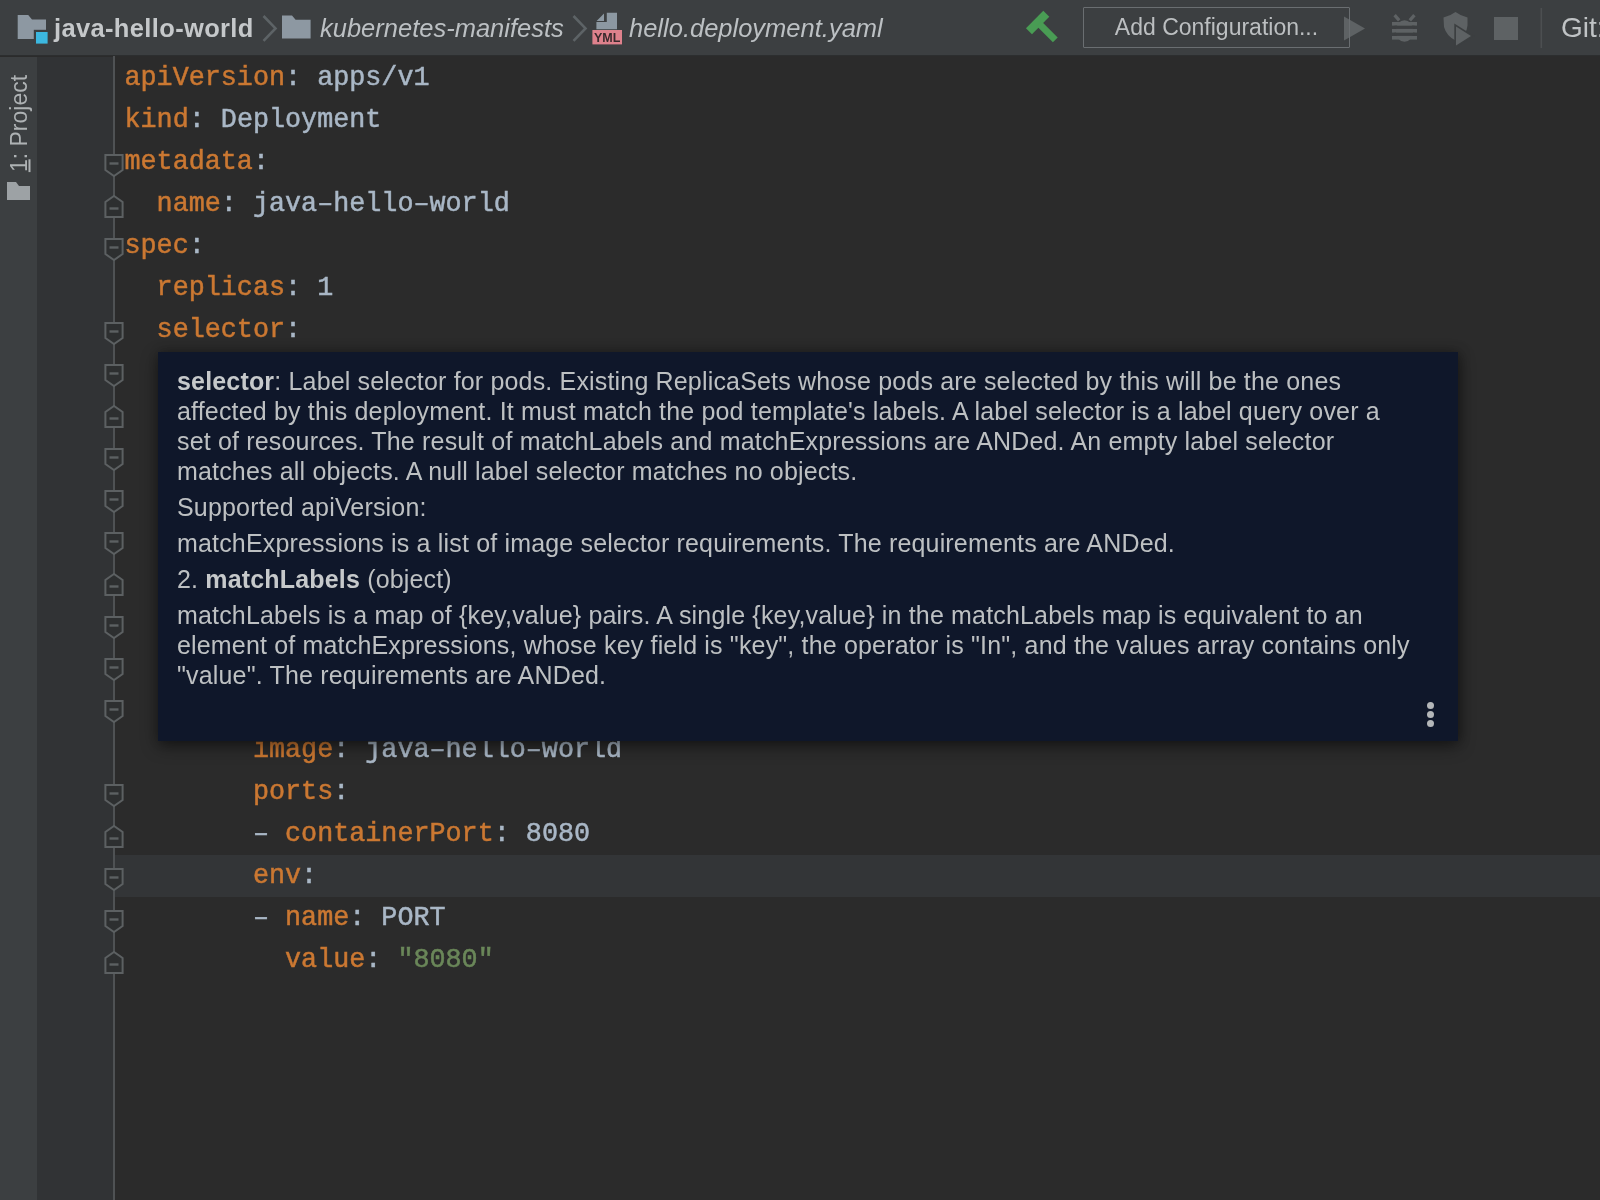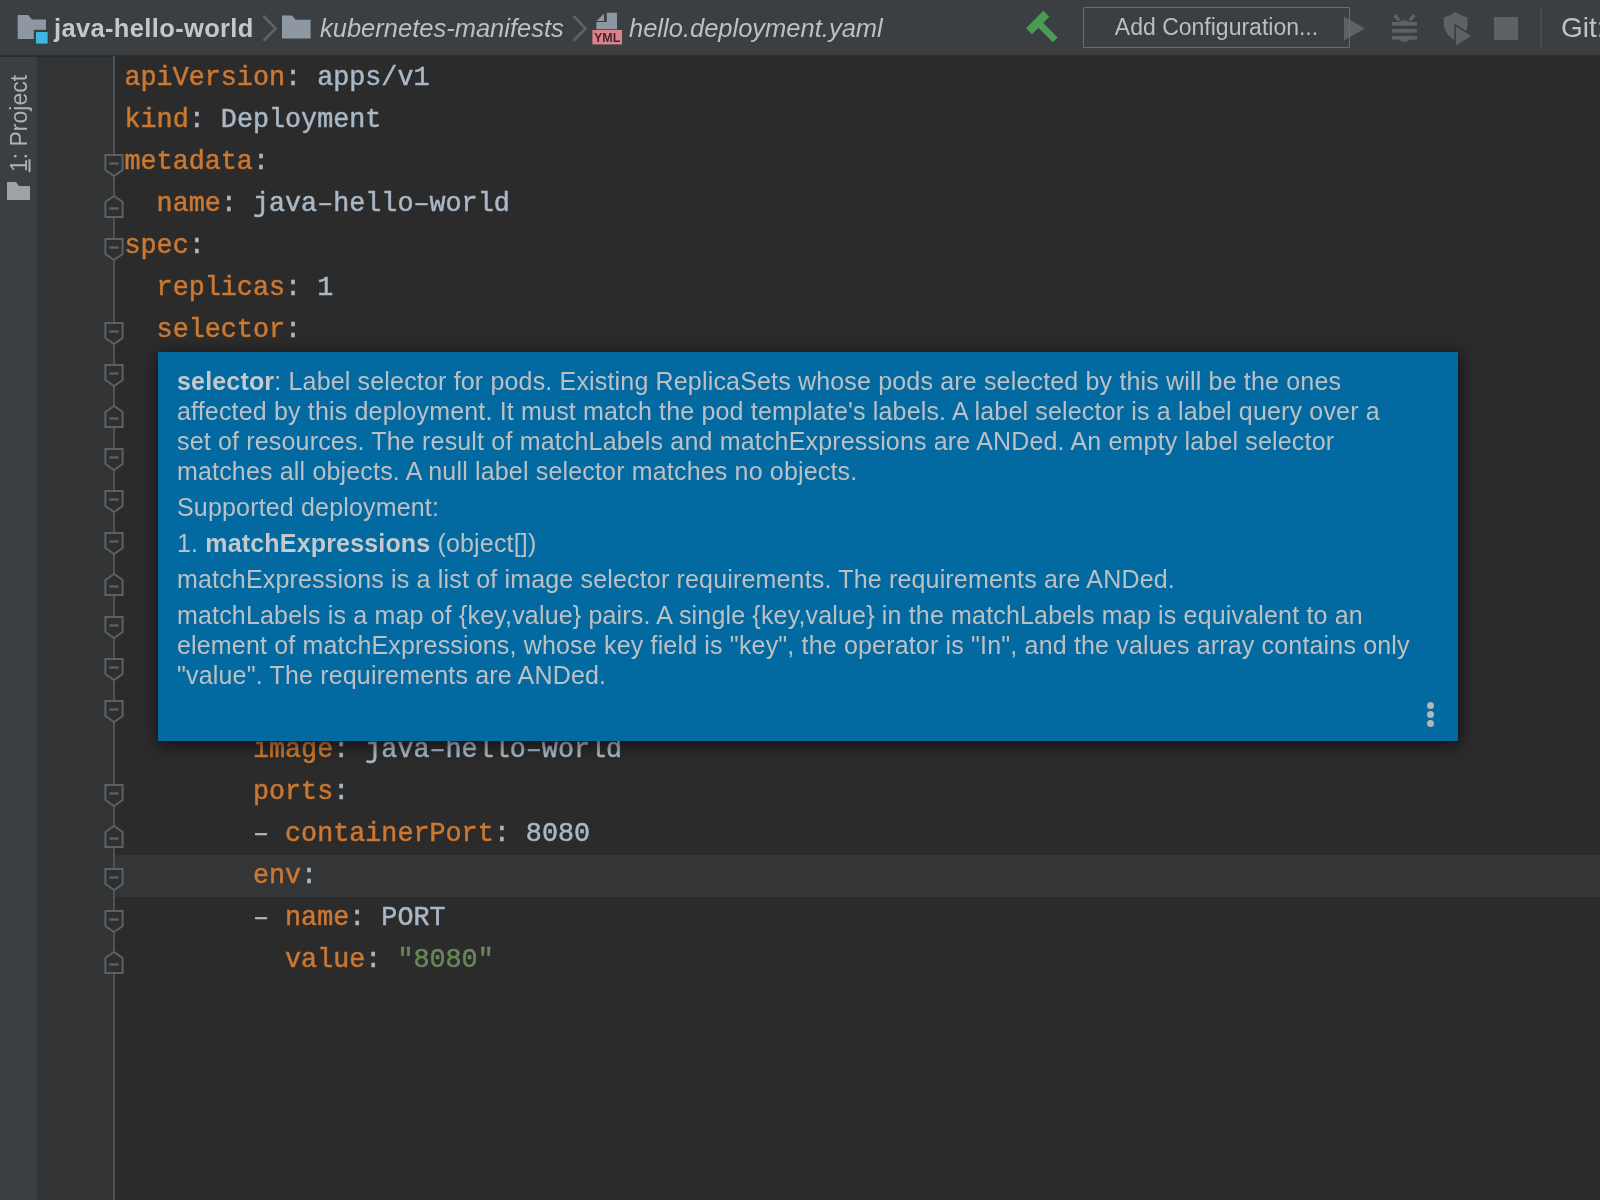--- a/index.html
+++ b/index.html
@@ -9,21 +9,21 @@
 .tbtext { position:absolute; top:0; height:56px; line-height:56px; font-size:25.5px; color:#bcc0c3; white-space:nowrap; }
 #sidebar { position:absolute; left:0; top:57px; width:37px; height:1143px; background:#3c3f41; }
 #vlabel { position:absolute; left:-36.5px; top:48px; width:110px; height:37px; line-height:37px; transform:rotate(-90deg); font-size:23px; color:#aeb2b4; text-align:center; white-space:nowrap; }
 #gutter { position:absolute; left:37px; top:57px; width:77px; height:1143px; background:#313335; }
 #gutline { position:absolute; left:113px; top:56px; width:2px; height:1144px; background:#4f5254; }
 #curline { position:absolute; left:115px; top:855px; width:1485px; height:42px; background:#333537; }
 #code { position:absolute; left:124.5px; top:57px; font-family:"Liberation Mono", monospace; font-size:26.75px; line-height:42px; color:#a9b7c6; white-space:pre; -webkit-text-stroke:0.5px; }
 .k { color:#cb7832; }
 .s { color:#6a8759; }
 #markers { position:absolute; left:0; top:0; }
-#popup { position:absolute; left:158px; top:352px; width:1300px; height:389px; background:#0369a1; box-shadow:0 5px 16px rgba(0,0,0,0.45), 2px 0 10px rgba(0,0,0,0.25); }
+#popup { position:absolute; left:158px; top:352px; width:1300px; height:389px; background:#0f172a; box-shadow:0 5px 16px rgba(0,0,0,0.45), 2px 0 10px rgba(0,0,0,0.25); }
 #popup .inner { position:absolute; left:19px; top:14px; font-size:25px; line-height:30px; color:#bdc0c2; letter-spacing:0.17px; }
 #popup p { margin:6px 0 0 0; }
 #popup p:first-child { margin-top:0; }
 #popup b { color:#c6c9cb; }
 </style>
 </head>
 <body>
 
 <div id="gutter"></div>
 <div id="gutline"></div>
@@ -147,21 +147,21 @@
   <div class="tbtext" style="left:54px; font-weight:bold; color:#c5c8ca; letter-spacing:0.35px;">java-hello-world</div>
   <div class="tbtext" style="left:320px;font-style:italic;">kubernetes-manifests</div>
   <div class="tbtext" style="left:629px;font-style:italic;">hello.deployment.yaml</div>
   <div style="position:absolute; left:1083px; top:7px; width:267px; height:41px; border:1.6px solid #6a6e71; border-radius:1px; color:#bcbfc1; font-size:23px; line-height:38px; text-align:center;">Add Configuration...</div>
   <div class="tbtext" style="left:1561px; color:#c0c3c5; font-size:28px;">Git:</div>
 </div>
 
 <div id="popup">
   <div class="inner">
     <p><b>selector</b>: Label selector for pods. Existing ReplicaSets whose pods are selected by this will be the ones<br>affected by this deployment. It must match the pod template's labels. A label selector is a label query over a<br>set of resources. The result of matchLabels and matchExpressions are ANDed. An empty label selector<br>matches all objects. A null label selector matches no objects.</p>
-    <p>Supported deployment:</p>
-    <p>1. <b>matchExpressions</b> (object[])</p>
+    <p>Supported apiVersion:</p>
     <p>matchExpressions is a list of image selector requirements. The requirements are ANDed.</p>
+    <p>2. <b>matchLabels</b> (object)</p>
     <p>matchLabels is a map of {key,value} pairs. A single {key,value} in the matchLabels map is equivalent to an<br>element of matchExpressions, whose key field is "key", the operator is "In", and the values array contains only<br>"value". The requirements are ANDed.</p>
   </div>
   <i style="position:absolute;width:7px;height:7px;border-radius:50%;background:#b4b7b9;left:1268.5px;top:349.5px;"></i>
     <i style="position:absolute;width:7px;height:7px;border-radius:50%;background:#b4b7b9;left:1268.5px;top:358.5px;"></i>
     <i style="position:absolute;width:7px;height:7px;border-radius:50%;background:#b4b7b9;left:1268.5px;top:367.5px;"></i>
 </div>
 
 </body></html>

